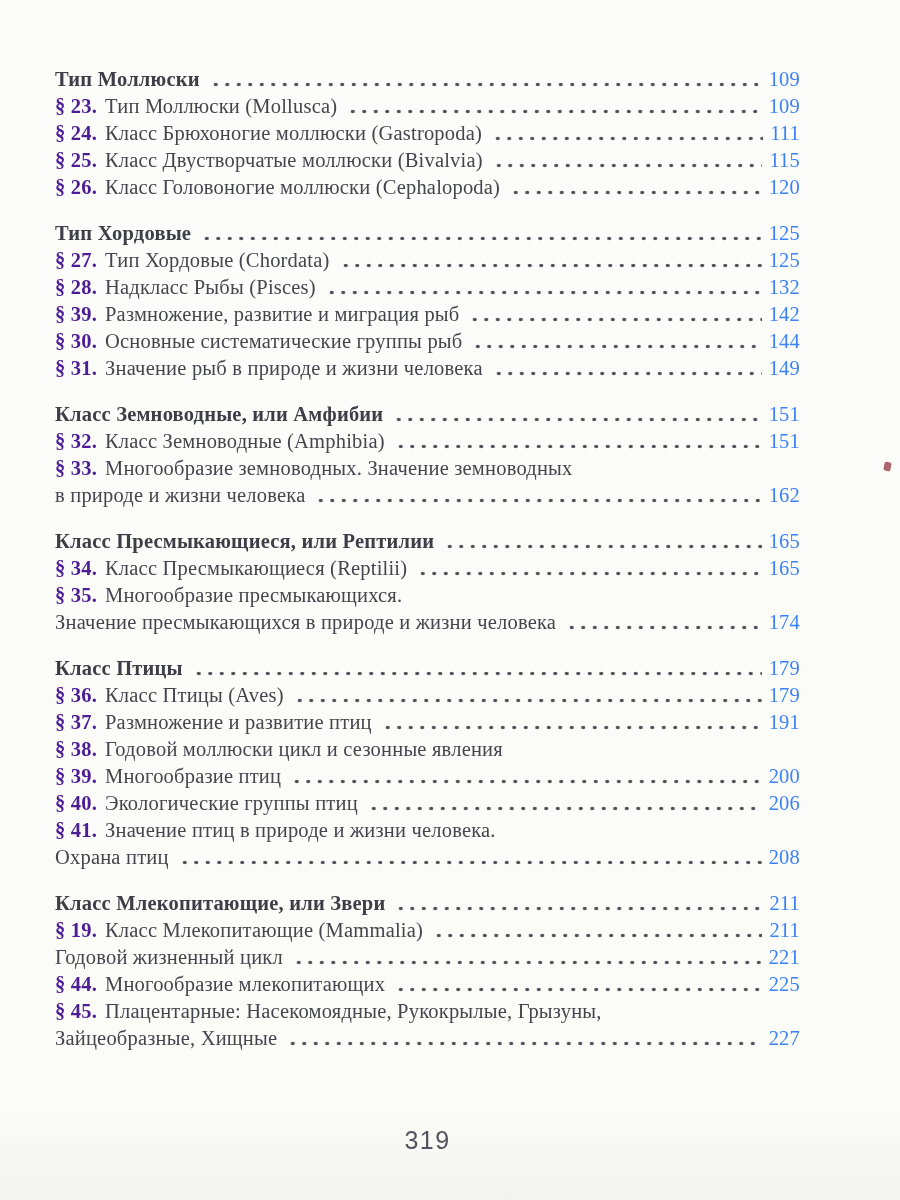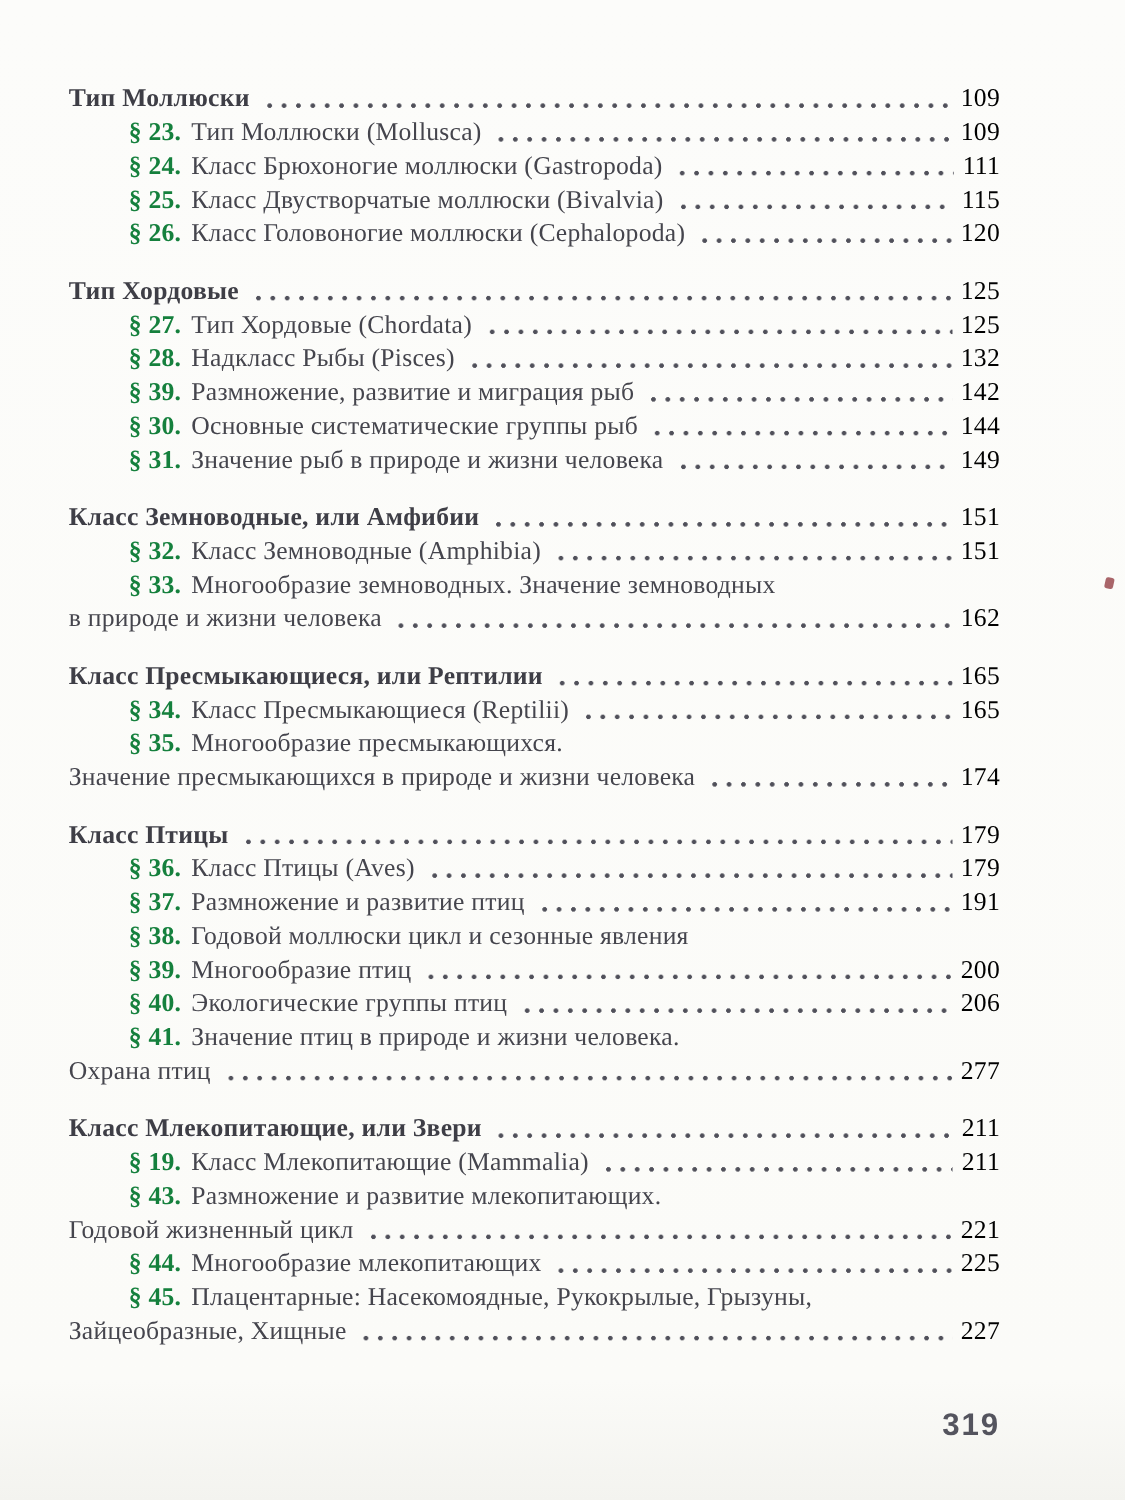--- a/index.html
+++ b/index.html
@@ -30,51 +30,50 @@
   .row {
     display: flex;
     align-items: flex-end;
     line-height: 27px;
     font-size: 20.5px;
     letter-spacing: 0.2px;
     white-space: nowrap;
   }
   .row .label {
     font-weight: bold;
-    color: #15803d;
+    color: #4c1d95;
     margin-right: 8px;
-    margin-left: 48px;
   }
   .row.heading .text {
     font-weight: bold;
     color: #3e3e46;
   }
   .leader {
     flex: 1 1 auto;
     min-width: 14px;
     align-self: flex-end;
     height: 5px;
     margin: 0 7px 6px 10px;
     background-image: radial-gradient(circle, #50505a 1.6px, transparent 2.1px);
     background-size: 11.5px 5px;
     background-repeat: repeat-x;
     background-position: left bottom;
   }
   .pagenum {
-    color: #000000;
+    color: #3b82f6;
     font-size: 20.5px;
   }
   .folio {
     position: absolute;
     left: 55px;
     top: 1126px;
     width: 745px;
-    text-align: right;
+    text-align: center;
     font-family: "Liberation Sans", "DejaVu Sans", sans-serif;
-    font-weight: bold;
+    font-weight: normal;
     font-size: 25px;
     letter-spacing: 1.5px;
     color: #54545e;
   }
   .artifact {
     position: absolute;
     left: 884px;
     top: 462px;
     width: 7px;
     height: 9px;
@@ -236,40 +235,36 @@
         <span class="leader"></span>
         <span class="pagenum">206</span>
       </div>
       <div class="row">
         <span class="label">§ 41.</span>
         <span class="text">Значение птиц в природе и жизни человека.</span>
       </div>
       <div class="row">
         <span class="text">Охрана птиц</span>
         <span class="leader"></span>
-        <span class="pagenum">277</span>
+        <span class="pagenum">208</span>
       </div>
     </div>
     <div class="section">
       <div class="row heading">
         <span class="text">Класс Млекопитающие, или Звери</span>
         <span class="leader"></span>
         <span class="pagenum">211</span>
       </div>
       <div class="row">
         <span class="label">§ 19.</span>
         <span class="text">Класс Млекопитающие (Mammalia)</span>
         <span class="leader"></span>
         <span class="pagenum">211</span>
       </div>
       <div class="row">
-        <span class="label">§ 43.</span>
-        <span class="text">Размножение и развитие млекопитающих.</span>
-      </div>
-      <div class="row">
         <span class="text">Годовой жизненный цикл</span>
         <span class="leader"></span>
         <span class="pagenum">221</span>
       </div>
       <div class="row">
         <span class="label">§ 44.</span>
         <span class="text">Многообразие млекопитающих</span>
         <span class="leader"></span>
         <span class="pagenum">225</span>
       </div>

